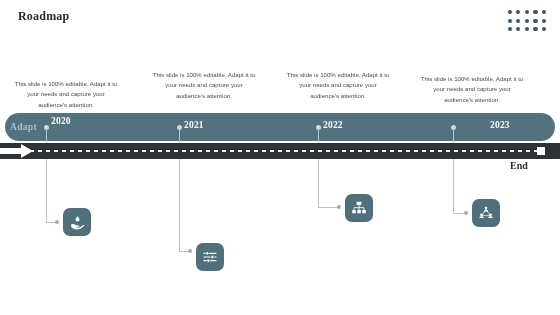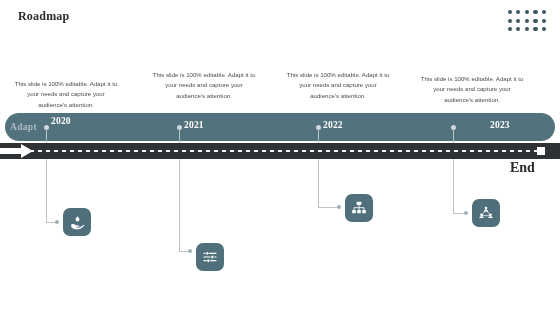--- a/index.html
+++ b/index.html
@@ -110,21 +110,21 @@
     width: 8px;
     height: 8px;
     background: #ffffff;
   }
   #end-label {
     position: absolute;
     left: 510px;
     top: 160px;
     font-family: "Liberation Serif", serif;
     font-weight: bold;
-    font-size: 14px;
+    font-size: 10px;
     color: #2b2b2b;
   }
 
   
   .milestone-note {
     position: absolute;
     width: 104px;
     font-family: "Liberation Sans", sans-serif;
     font-size: 6.1px;
     line-height: 1.72;

